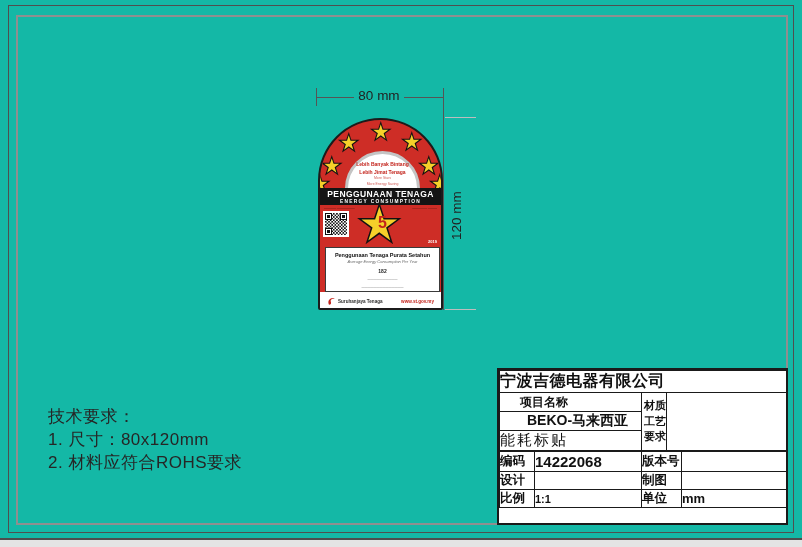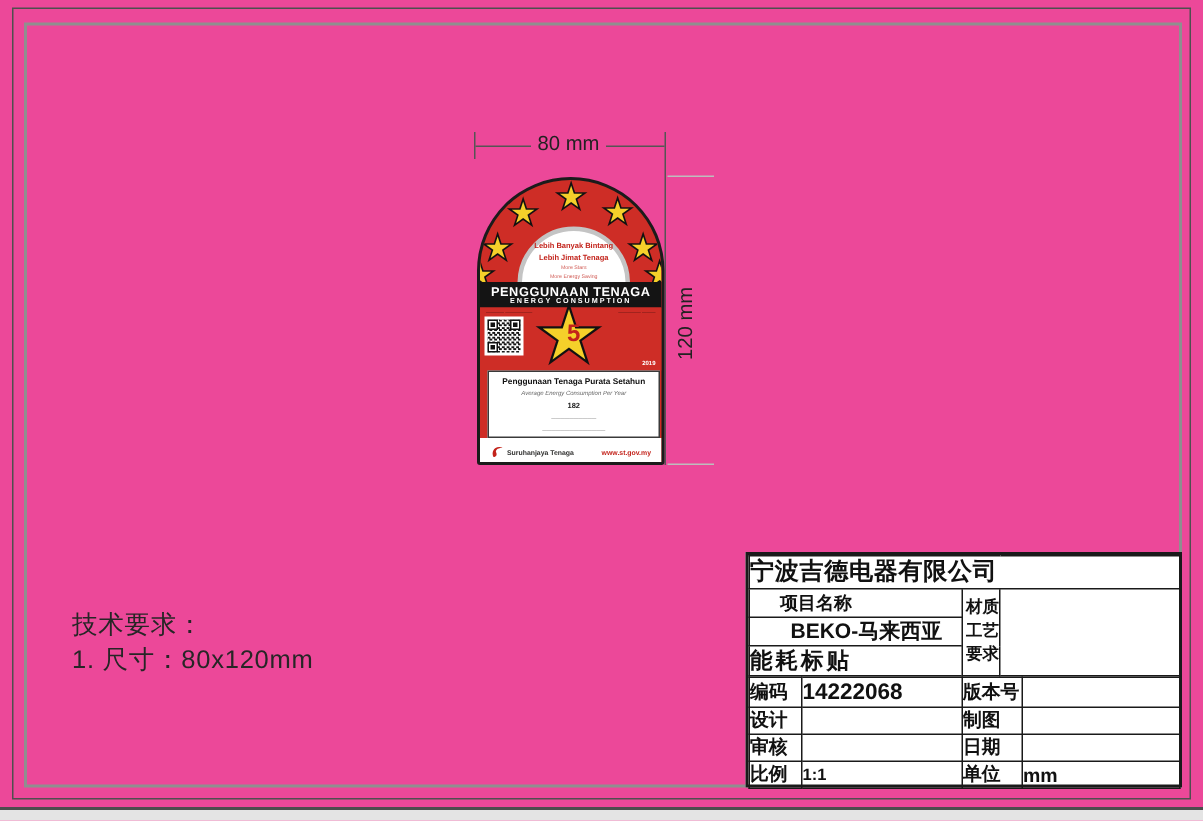--- a/index.html
+++ b/index.html
@@ -1,18 +1,18 @@
 <!DOCTYPE html>
 <html><head>
 <meta charset="utf-8">
 <style>
   * { margin:0; padding:0; box-sizing:border-box; }
   html,body { width:802px; height:547px; background:#fdfdfd; overflow:hidden;
               font-family:"Liberation Sans","DejaVu Sans",sans-serif; }
-  .page { position:relative; width:802px; height:547px; background:#ec4899; }
+  .page { position:relative; width:802px; height:547px; background:#14b8a6; }
 
   
   .frame-outer { position:absolute; left:8px; top:5px; width:786px; height:528px;
                  border:1px solid #4f4f4f; }
   .frame-inner { position:absolute; left:16px; top:15px; width:772px; height:510px;
                  border:2px solid #8f8f8f; }
   .page-edge-strip { position:absolute; left:0; top:538px; width:802px; height:9px;
                      background:#e4e4e4; border-top:2px solid #4d4d4d; }
 
   
@@ -86,21 +86,21 @@
 
   
   .title-block { position:absolute; left:497px; top:368px; width:291px; height:157px;
                  border:2px solid #1a1a1a; background:#fff; }
   .title-block table { border-collapse:collapse; table-layout:fixed; width:100%; }
   .title-block td { border:1px solid #1a1a1a; text-align:left; vertical-align:middle;
                     color:#111; overflow:hidden; white-space:nowrap; }
   td.company { height:20px; font-size:16px; font-weight:bold; letter-spacing:0.5px; }
   td.proj-label { height:19px; font-size:12px; font-weight:bold;padding-left:20px; }
   td.proj-name  { height:18px; font-size:14px; font-weight:bold;padding-left:27px; }
-  td.proj-type  { height:15px; font-size:15px; font-weight:bold; letter-spacing:2px; }
+  td.proj-type  { height:15px; font-size:15px; font-weight:normal; letter-spacing:2px; }
   td.material   { font-size:11px; font-weight:bold; line-height:1.45; text-align:left; padding-left:2px; }
   td.cell-label { font-size:12.5px; font-weight:bold;margin-top:43px; }
   td.cell-value { font-size:15px; font-weight:bold; }
   td.cell-value.small { font-size:11px; }
   tr.r5 td { height:20px; } tr.r6 td { height:17px; } tr.r7 td { height:17px; } tr.r8 td { height:15px; }
 </style>
 </head>
 <body>
 
 <div class="page" style="--label-red:#CE2D26; --star-yellow:#F5D02A; --accent-red:#C3231B;">
@@ -181,20 +181,21 @@
         </svg>
         <span class="brand-text">Suruhanjaya Tenaga</span>
       </div>
       <span class="label-url">www.st.gov.my</span>
     </div>
   </div>
 
   <div class="tech">
     <div>技术要求：</div>
     <div>1. 尺寸：80x120mm</div>
+    <div>2. 材料应符合ROHS要求</div>
   </div>
 
   <div class="title-block">
     <table>
       <colgroup>
           <col style="width:142px">
           <col style="width:25px">
           <col style="width:120px">
         </colgroup>
       <tbody>
@@ -231,26 +232,20 @@
         <td class="cell-value">14222068</td>
         <td class="cell-label">版本号</td>
         <td class="cell-value"></td>
       </tr>
       <tr class="r6">
         <td class="cell-label">设计</td>
         <td class="cell-value"></td>
         <td class="cell-label">制图</td>
         <td class="cell-value"></td>
       </tr>
-      <tr class="r7">
-        <td class="cell-label">审核</td>
-        <td class="cell-value"></td>
-        <td class="cell-label">日期</td>
-        <td class="cell-value"></td>
-      </tr>
       <tr class="r8">
         <td class="cell-label">比例</td>
         <td class="cell-value small">1:1</td>
         <td class="cell-label">单位</td>
         <td class="cell-value" style="font-size:13px;">mm</td>
       </tr>
     </tbody>
       </table>
   </div>
 

